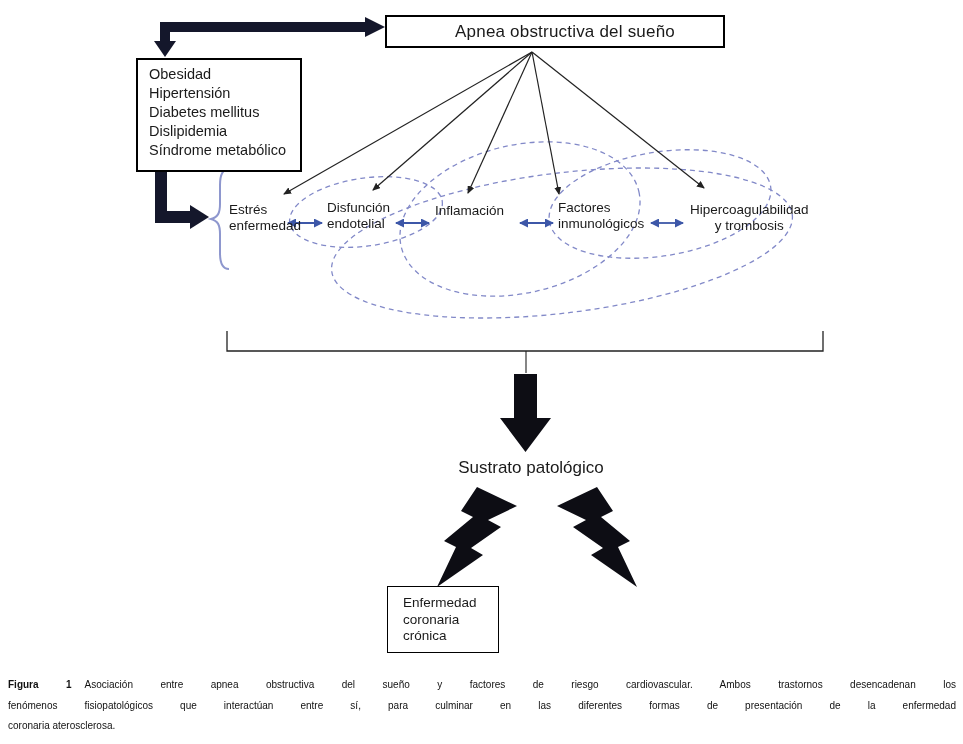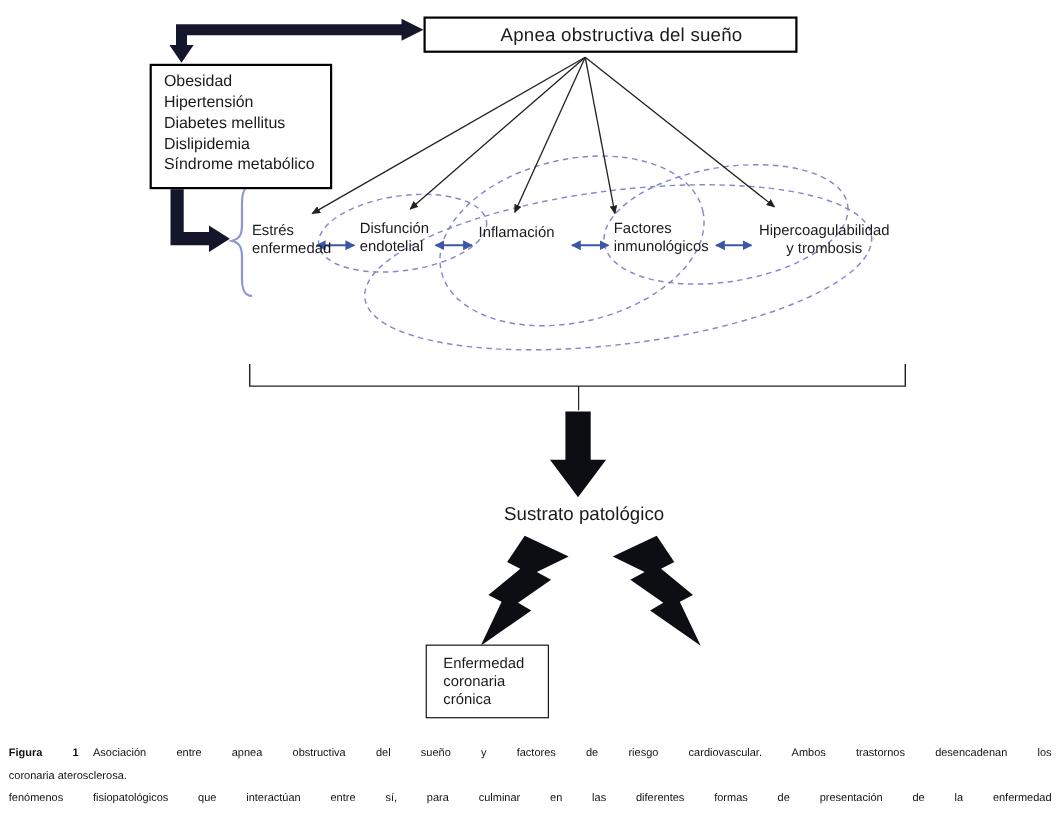--- a/index.html
+++ b/index.html
@@ -128,17 +128,17 @@
   <div id="chronic-box" class="box">
     <div>Enfermedad</div>
     <div>coronaria</div>
     <div>crónica</div>
   </div>
 
   <div id="figure-caption">
     <div class="cap-line cap-just">
       <span class="cap-label">Figura 1</span><span>Asociación entre apnea obstructiva del sueño y factores de riesgo cardiovascular. Ambos trastornos desencadenan los</span>
     </div>
+    <div class="cap-line cap-just">fenómenos fisiopatológicos que interactúan entre sí, para culminar en las diferentes formas de presentación de la enfermedad</div>
     <div class="cap-line">coronaria aterosclerosa.</div>
-    <div class="cap-line cap-just">fenómenos fisiopatológicos que interactúan entre sí, para culminar en las diferentes formas de presentación de la enfermedad</div>
   </div>
 
 </div>
 
 </body></html>

